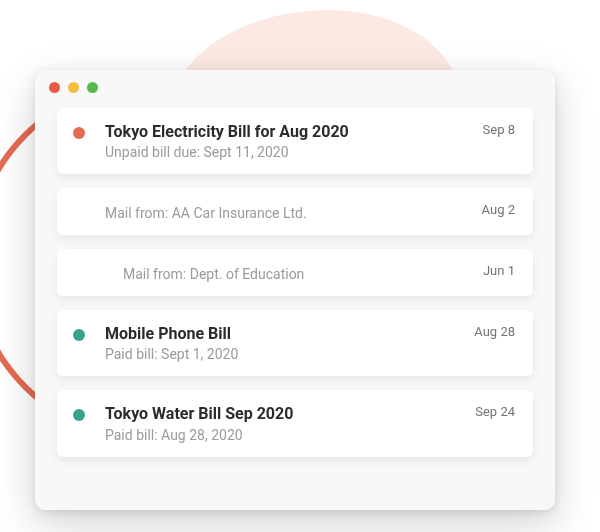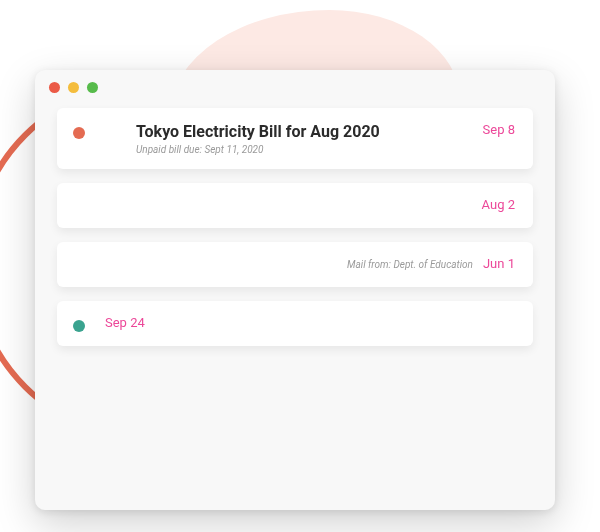--- a/index.html
+++ b/index.html
@@ -87,42 +87,41 @@
   }
   .status {
     width: 12px;
     height: 12px;
     border-radius: 50%;
     margin-top: 5px;
   }
   .status.red { background: #e46b52; }
   .status.teal { background: #3aa38f; }
   .status.none { background: transparent; }
-  .body { min-width: 0; margin-left: 31px; }
+  .body { min-width: 0; }
   .title {
     font-weight: 700;
     color: #2b2b2b;
     font-size: 16px;
     line-height: 1.2;
     white-space: nowrap;
     overflow: hidden;
     text-overflow: ellipsis;
   }
   .sub {
     color: #9a9a9a;
-    font-size: 10px;
+    font-size: 14px;
     margin-top: 3px;
     white-space: nowrap;
     overflow: hidden;
     text-overflow: ellipsis;
-    font-style: italic;
   }
-  .sub.indent { padding-left: 18px; text-align: right; }
+  .sub.indent { padding-left: 18px; }
   .date {
-    color: #ec4899;
+    color: #737373;
     font-size: 13px;
     white-space: nowrap;
   }
 </style>
 </head>
 <body>
 
 <div class="stage">
   <div class="deco-blob"></div>
   <div class="deco-ring"></div>
@@ -141,33 +140,46 @@
         <div class="body">
           <div class="title">Tokyo Electricity Bill for Aug 2020</div>
           <div class="sub">Unpaid bill due: Sept 11, 2020</div>
         </div>
         <div class="date">Sep 8</div>
       </div>
 
       <div class="row">
         <span class="status none"></span>
         <div class="body">
+          <div class="sub">Mail from: AA Car Insurance Ltd.</div>
         </div>
         <div class="date">Aug 2</div>
       </div>
 
       <div class="row">
         <span class="status none"></span>
         <div class="body">
           <div class="sub indent">Mail from: Dept. of Education</div>
         </div>
         <div class="date">Jun 1</div>
       </div>
 
+      <div class="row">
+        <span class="status teal"></span>
+        <div class="body">
+          <div class="title">Mobile Phone Bill</div>
+          <div class="sub">Paid bill: Sept 1, 2020</div>
+        </div>
+        <div class="date">Aug 28</div>
+      </div>
 
       <div class="row">
         <span class="status teal"></span>
+        <div class="body">
+          <div class="title">Tokyo Water Bill Sep 2020</div>
+          <div class="sub">Paid bill: Aug 28, 2020</div>
+        </div>
         <div class="date">Sep 24</div>
       </div>
 
     </div>
   </div>
 </div>
 
 </body></html>

